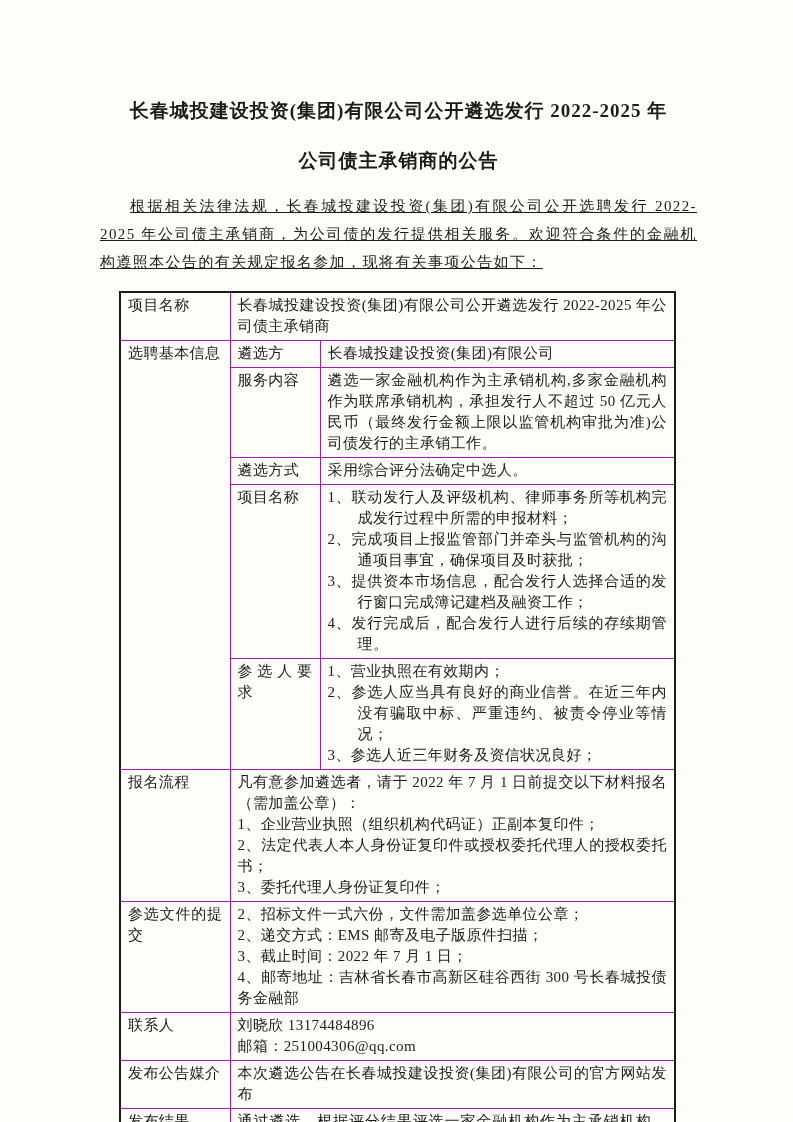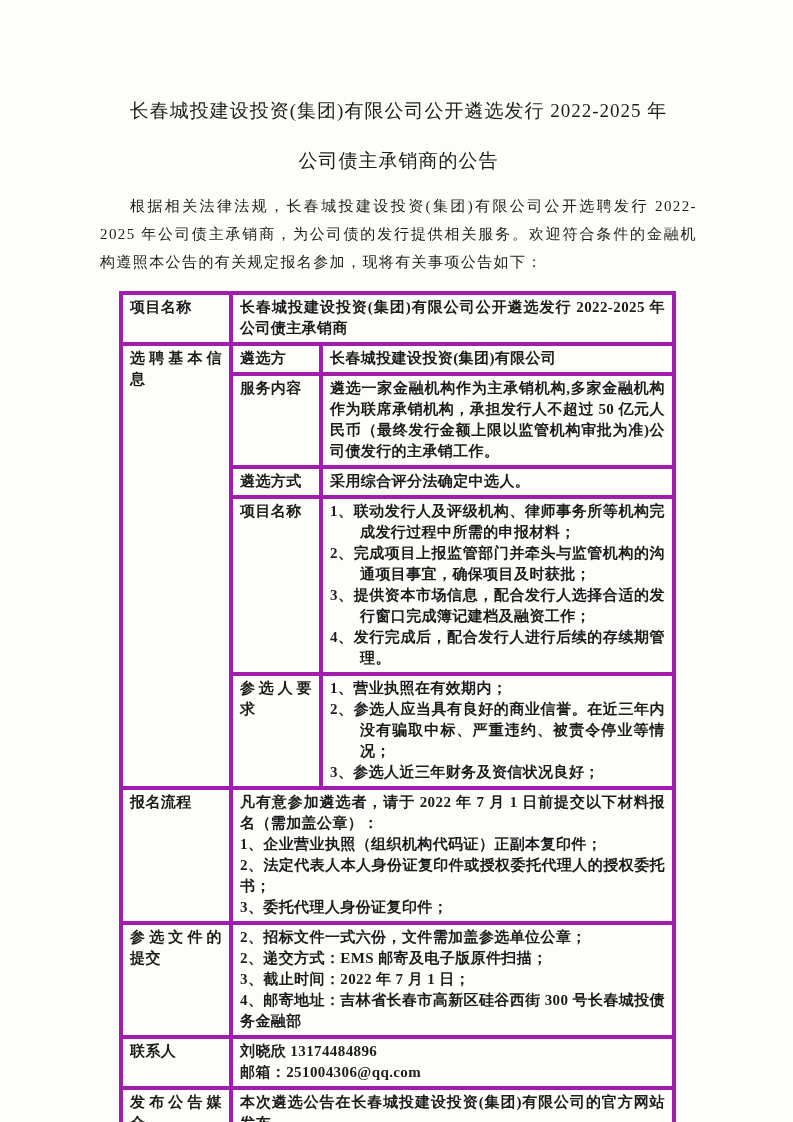--- a/index.html
+++ b/index.html
@@ -11,51 +11,51 @@
     overflow: hidden;
   }
   .page {
     position: relative;
     width: 793px; height: 1122px;
     box-sizing: border-box;
     padding: 86px 96px 0 100px;
   }
   .doc-title {
     font-size: 19px;
-    font-weight: normal;
+    font-weight: bold;
     text-align: center;
     line-height: 50px;
     letter-spacing: 1px;
     margin: 0;
   }
   .intro {
     font-size: 15px;
     line-height: 28px;
     letter-spacing: 1.4px;
     text-align: justify;
     text-indent: 2em;
     margin: 6px 0 15px 0;
+    text-decoration: underline;
   }
   table.announcement {
     border-collapse: collapse;
     table-layout: fixed;
     width: 557px;
     margin-left: 19px;
     font-size: 15px;
     line-height: 21px;
     letter-spacing: 0.4px;
     border: 2px solid #1b1b1b;
   }
   table.announcement td {
-    border: 4px solid #a21caf;
+    border: 1px solid #a21caf;
     padding: 2px 7px 3px 7px;
     vertical-align: top;
     text-align: justify;
     word-break: break-all;
-    font-weight: bold;
   }
   td.c1 { }
   td.c1-mid { vertical-align: middle; }
   td.c2 {
     text-align: center;
     vertical-align: middle;
     padding-left: 2px;
     padding-right: 2px;
   }
   .hang {

